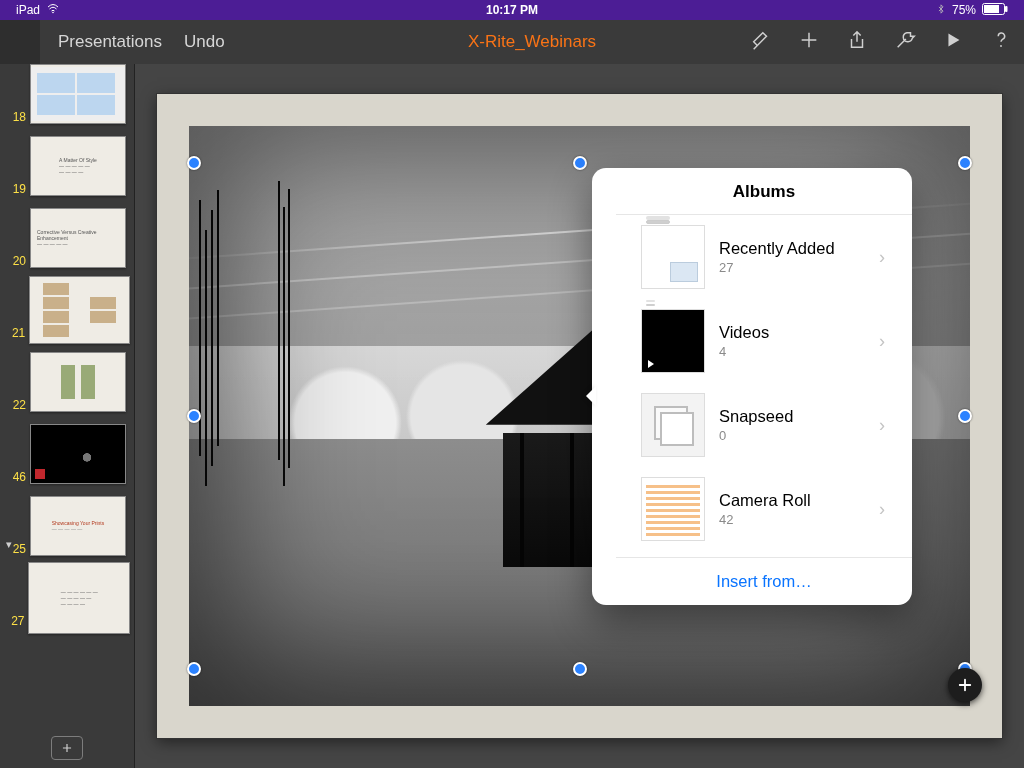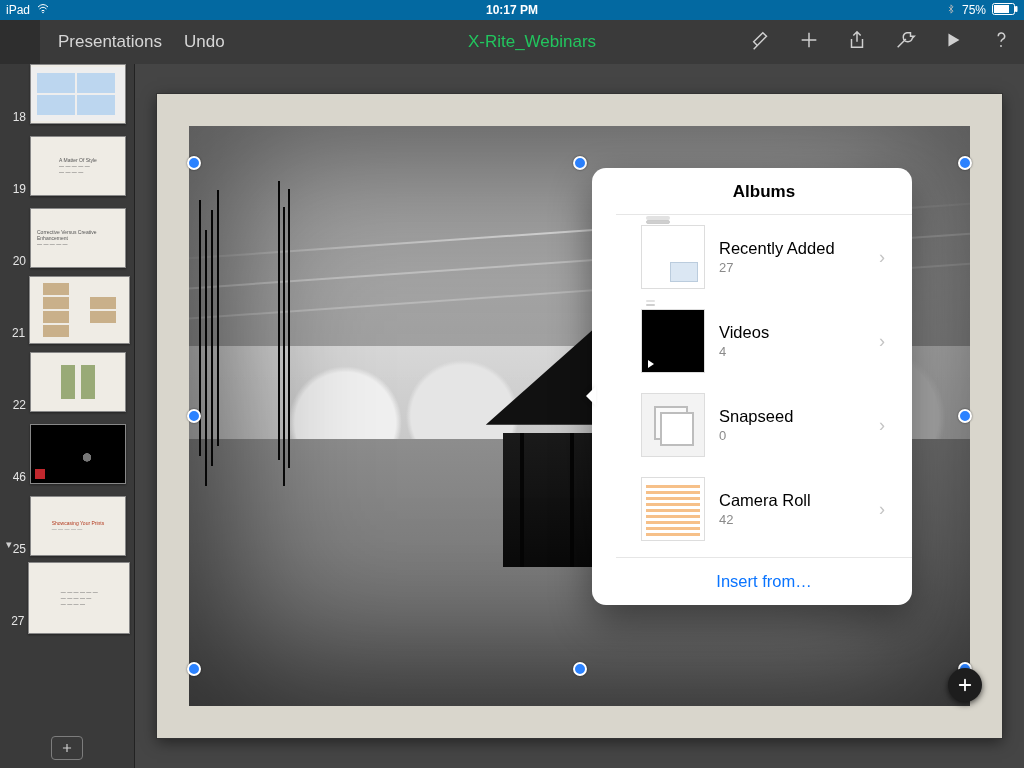--- a/index.html
+++ b/index.html
@@ -8,44 +8,44 @@
     overflow: hidden;
     font-family: -apple-system, "Helvetica Neue", Helvetica, Arial, sans-serif;
     background: #2e2e2e;
     color: #fff;
     user-select: none;
   }
 
   
   .status-bar {
     height: 20px;
-    background: #0369a1;
+    background: #4c1d95;
     display: flex;
     align-items: center;
     justify-content: space-between;
     font-size: 12px;
-    padding: 0 6px;
+    padding: 0 16px;
   }
   .status-left, .status-right { display: flex; align-items: center; gap: 6px; }
   .status-center { position:absolute; left:50%; transform:translateX(-50%); font-weight:600; }
 
   
   .toolbar {
     height: 44px;
     background: #3a3a3a;
     border-bottom: 1px solid #222;
     display: flex;
     align-items: center;
     color: #d6d6d6;
     font-size: 17px;
     position: relative;
     margin-left: 40px;
   }
   .toolbar .left { display:flex; gap: 22px; padding-left: 18px; }
-  .toolbar .title { position:absolute; left:50%; transform:translateX(-50%); font-size:17px; color:#22c55e;}
+  .toolbar .title { position:absolute; left:50%; transform:translateX(-50%); font-size:17px; color:#f97316;}
   .toolbar .right { position:absolute; right: 12px; display:flex; gap: 26px; align-items: center; }
   .toolbar .icon svg { width: 22px; height: 22px; stroke:#d0d0d0; fill:none; stroke-width:1.6; }
 
   
   .work {
     position: absolute;
     top: 64px; 
     bottom: 0; left: 0; right: 0;
     display: flex;
   }
@@ -58,21 +58,21 @@
     overflow: hidden;
     position: relative;
   }
   .nav-scroll { position:absolute; top:-6px; left:0; right:0; }
   .nav-row {
     display: flex;
     align-items: center;
     height: 72px;
     padding: 0 4px;
   }
-  .nav-row .num { width: 22px; text-align: right; color:#e5e5e5; font-size:12px; padding-right:4px; align-self:flex-end; margin-bottom:6px;}
+  .nav-row .num { width: 22px; text-align: right; color:#fde047; font-size:12px; padding-right:4px; align-self:flex-end; margin-bottom:6px;}
   .nav-row .thumb {
     width: 94px; height: 58px;
     background: #efece5;
     border: 1px solid #888;
     box-shadow: 0 1px 2px rgba(0,0,0,.4);
     overflow:hidden;
     display:flex; align-items:center; justify-content:center;
     flex-direction:column;
     font-size:5px; color:#555;
     position:relative;

